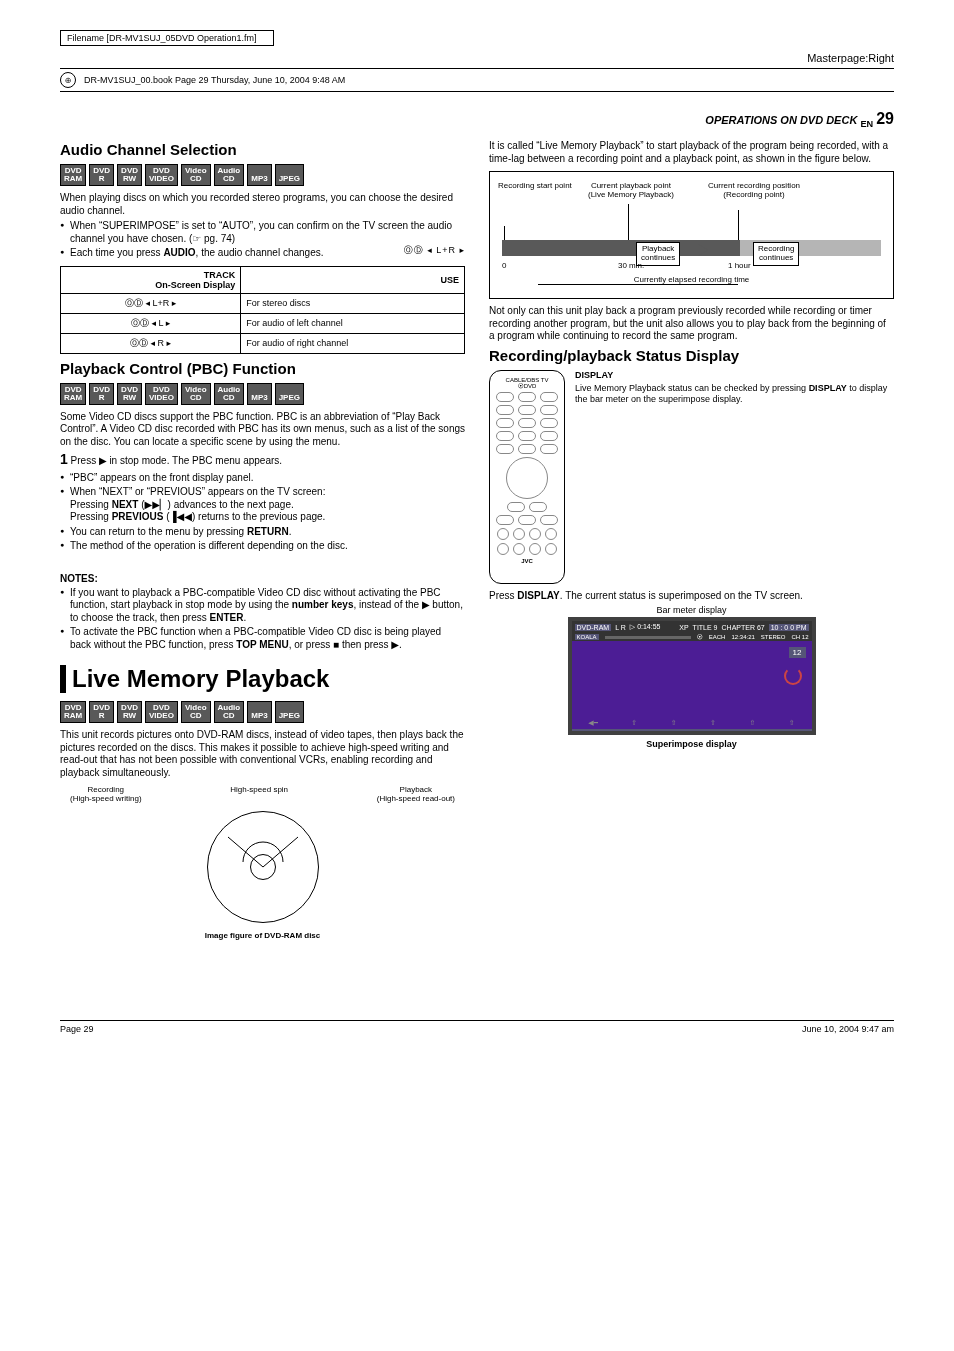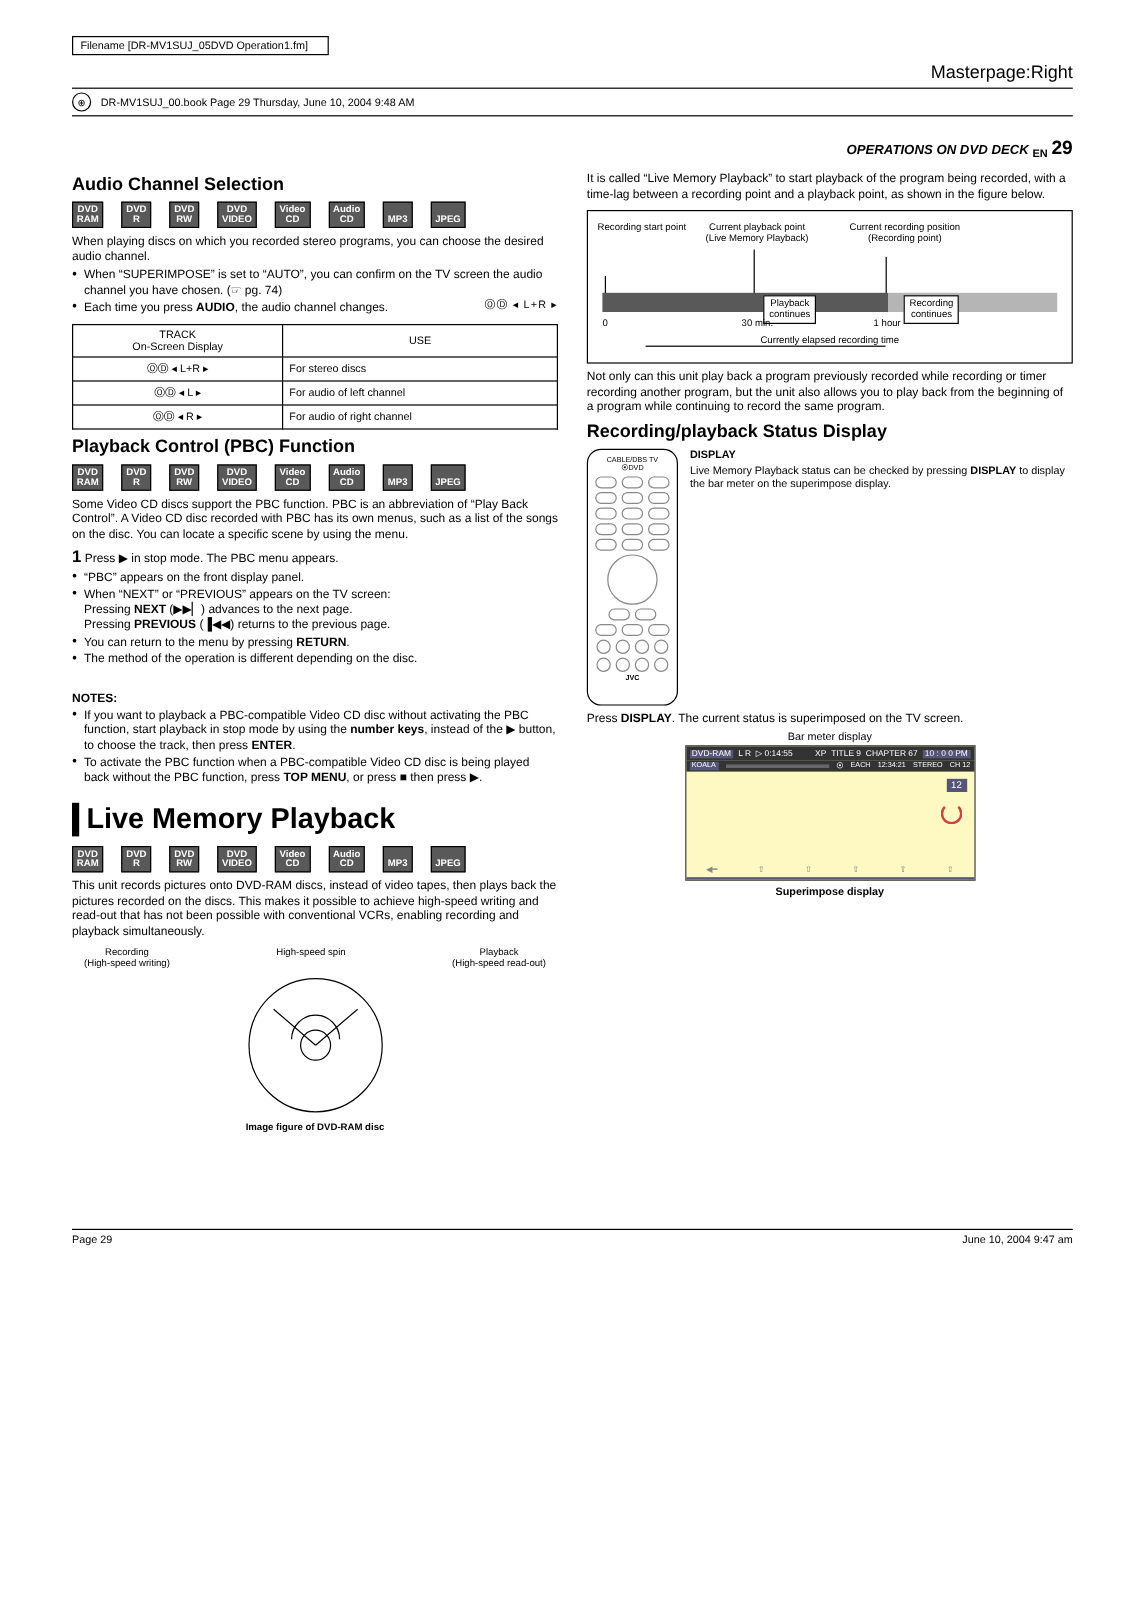--- a/index.html
+++ b/index.html
@@ -1,54 +1,54 @@
 <!DOCTYPE html>
 <html><head>
 <meta charset="utf-8">
 <style>
 body{font-family:Arial,Helvetica,sans-serif;font-size:10px;color:#000;margin:0;padding:30px 60px;width:834px;background:#fff}
-.page-header{display:flex;justify-content:space-between;font-size:15px;margin-bottom:4px}
+.page-header{display:flex;justify-content:space-between;font-size:11px;margin-bottom:4px}
 .filename-box{border:1px solid #000;padding:2px 6px;font-size:9px;width:200px;margin-bottom:6px}
 .book-line{display:flex;align-items:center;font-size:9px;border-top:1px solid #000;border-bottom:1px solid #000;padding:3px 0;margin-bottom:18px}
 .book-line .reg{width:14px;height:14px;border:1px solid #000;border-radius:50%;display:inline-flex;align-items:center;justify-content:center;margin-right:8px;font-size:8px}
 .section-header-bar{text-align:right;font-style:italic;font-weight:bold;font-size:11px}
 .section-header-bar .pn{font-style:normal}
 .section-header-bar .num{font-size:16px}
 .cols{display:flex;gap:24px;margin-top:8px}
 .col{flex:1;min-width:0}
 h3.audio{font-family:"Arial Narrow",Arial,sans-serif;font-weight:bold;font-size:15px;margin:4px 0 6px;font-stretch:condensed}
 h2.live{font-family:"Arial Narrow",Arial,sans-serif;font-weight:bold;font-size:24px;margin:14px 0 8px;border-left:6px solid #000;padding-left:6px;font-stretch:condensed}
-.badges{display:flex;gap:15px;margin:4px 0 6px;flex-wrap:wrap}
+.badges{display:flex;gap:3px;margin:4px 0 6px;flex-wrap:wrap}
 .badge{background:#595959;color:#fff;font-weight:bold;font-size:8px;line-height:8px;padding:2px 3px;text-align:center;border:1px solid #000;font-family:"Arial Narrow",Arial;font-stretch:condensed}
 .badge span{display:block}
 p{margin:3px 0;line-height:1.25}
 ul.bul{list-style:none;padding:0;margin:3px 0}
 ul.bul>li{position:relative;padding-left:10px;margin:2px 0;line-height:1.25}
 ul.bul>li:before{content:"●";position:absolute;left:0;font-size:7px;top:1px}
 .audio-indicator{float:right;font-size:9px;letter-spacing:1px;margin-top:-2px}
 table.trk{border-collapse:collapse;width:100%;margin:6px 0}
 table.trk th,table.trk td{border:1px solid #000;padding:3px 5px;font-size:9px}
-table.trk th{font-weight:normal;text-align:center}
+table.trk th{font-weight:bold;text-align:right}
 .step-num{font-family:"Arial Narrow",Arial;font-weight:bold;font-size:14px;font-stretch:condensed}
 .notes-hd{font-weight:bold;font-size:10px;margin-top:20px}
 .diagram-box{border:1px solid #000;padding:10px 8px 6px;margin:6px 0;font-size:8px;position:relative}
 .timeline{position:relative;height:110px}
 .tl-label{position:absolute;text-align:center;line-height:1.1}
 .tl-bar-gray{position:absolute;background:#b5b5b5;height:16px}
 .tl-bar-dark{position:absolute;background:#595959;height:16px}
 .tl-box{position:absolute;border:1px solid #000;padding:2px 4px;background:#fff;text-align:center;line-height:1.1}
 .arrow-rt{position:absolute;width:0;height:0;border-top:6px solid transparent;border-bottom:6px solid transparent;border-left:10px solid #595959}
 .remote{border:1px solid #000;border-radius:12px;width:90px;height:200px;padding:6px;font-size:6px;text-align:center;display:flex;flex-direction:column;gap:3px;align-items:center}
 .remote .row{display:flex;gap:4px;justify-content:center}
 .remote .btn{border:1px solid #888;border-radius:6px;width:16px;height:8px}
 .remote .btn.r{border-radius:50%;width:10px;height:10px}
 .remote .big{width:40px;height:40px;border:1px solid #888;border-radius:50%}
 .disp-side{display:flex;gap:10px;align-items:flex-start;margin:6px 0}
 .disp-text{font-size:9px}
-.bar-meter{border:1px solid #404040;background:#fef9c3;color:#fff;width:240px;font-size:7px}
+.bar-meter{border:4px solid #404040;background:#4c1d95;color:#fff;width:240px;font-size:7px}
 .bm-top{background:#333;padding:2px 3px;display:flex;gap:4px;align-items:center}
 .bm-body{height:90px;position:relative}
 .dvd-disc{width:110px;height:110px;border:1px solid #000;border-radius:50%;margin:8px auto;position:relative;display:flex;align-items:center;justify-content:center}
 .dvd-disc:before{content:"";width:24px;height:24px;border:1px solid #000;border-radius:50%;position:absolute;background:#fff}
 .dvd-wrap{text-align:center;font-size:8px;margin-top:6px}
 .dvd-labels{display:flex;justify-content:space-between;font-size:8px;margin:0 10px}
 .footer{display:flex;justify-content:space-between;border-top:1px solid #000;margin-top:80px;padding-top:3px;font-size:9px}
 b{font-weight:bold}
 </style>
 </head>

